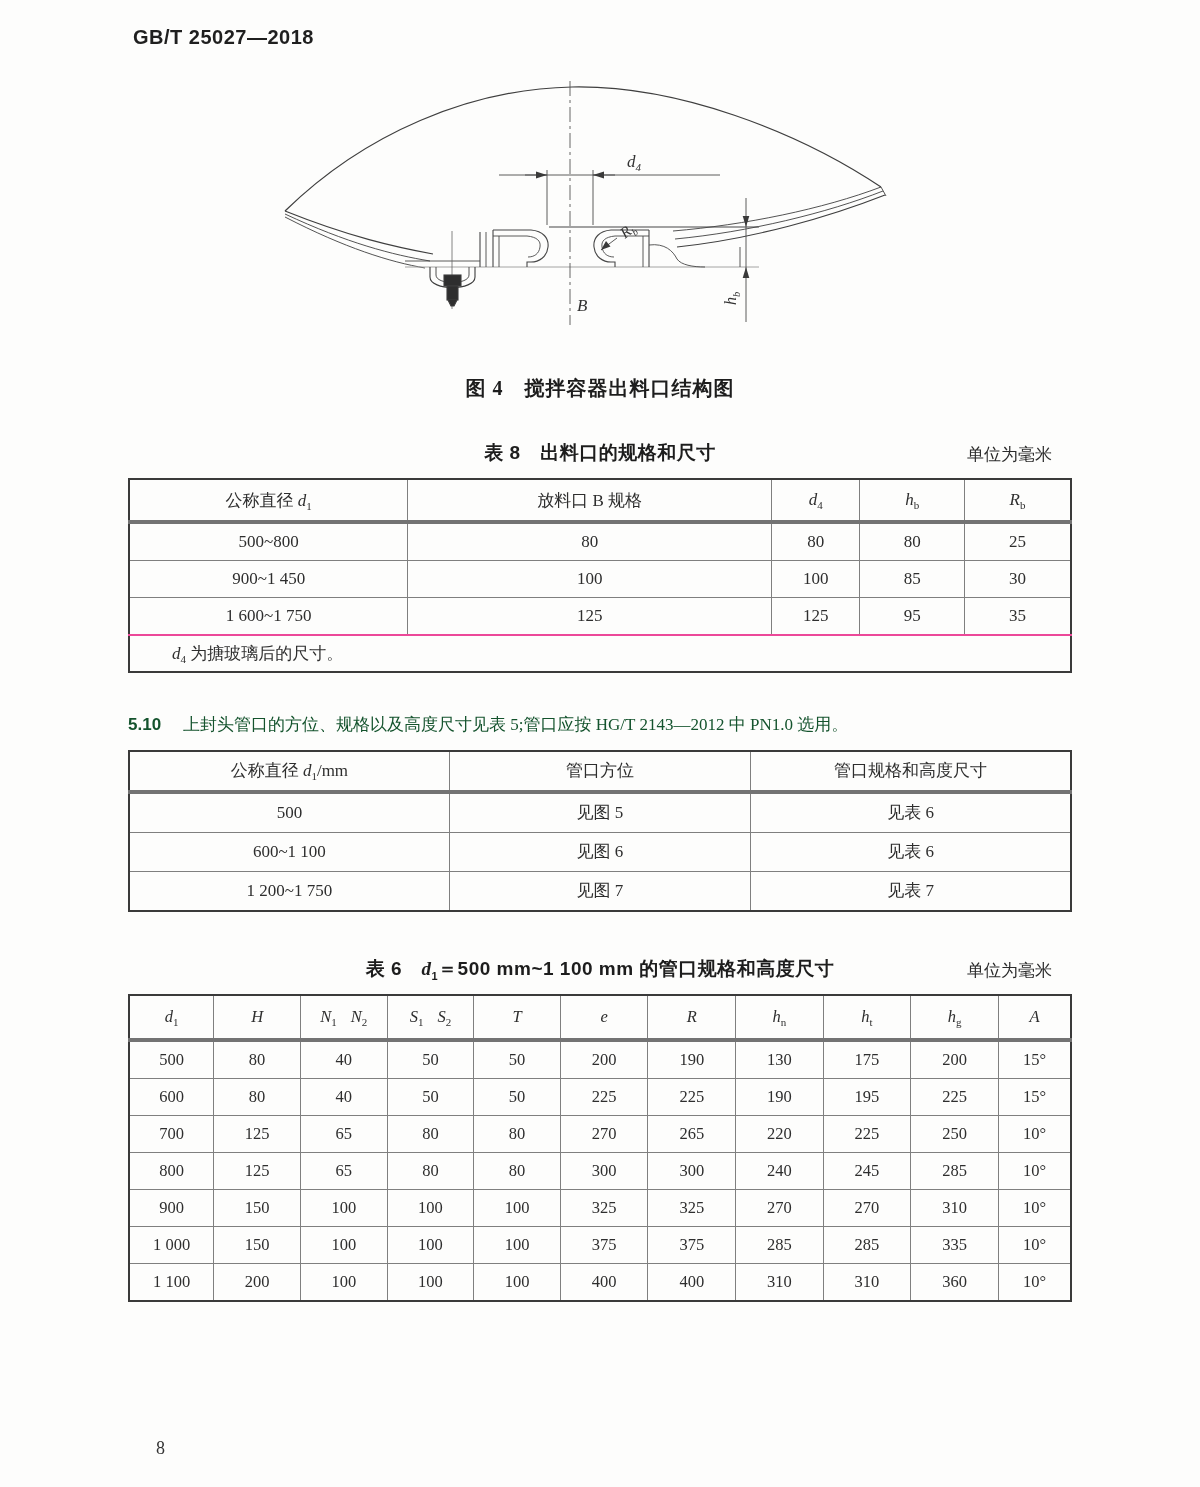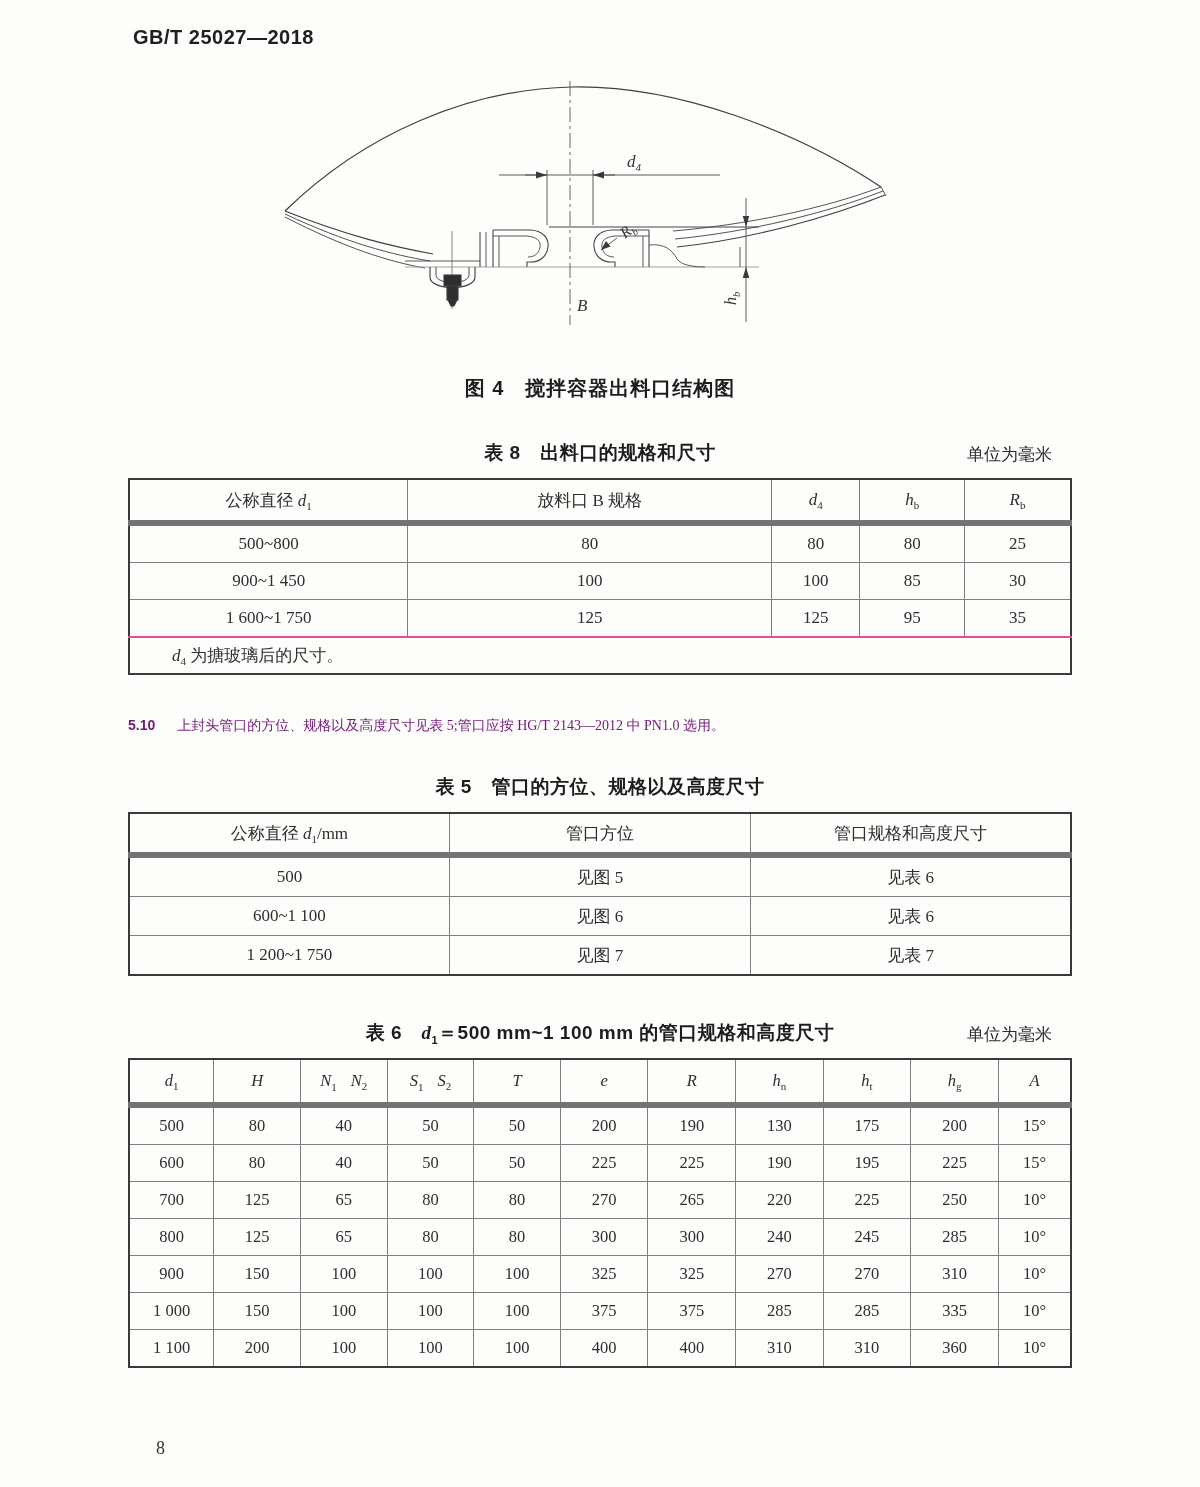--- a/index.html
+++ b/index.html
@@ -11,21 +11,21 @@
   .content{position:relative;margin:0 128px;width:944px;}
   .doc-header{
     padding-top:26px;padding-left:5px;
     font-family:"Liberation Sans","DejaVu Sans",sans-serif;
     font-weight:bold;font-size:20px;letter-spacing:.5px;color:#1f1f1f;
   }
   .figure-wrap{margin-top:26px;text-align:center;}
   .figure-wrap svg{display:inline-block;}
   .fig-caption{
     margin-top:24px;text-align:center;
-    font-family:Liberation Sans, sans-serif;
+    font-family:Liberation Serif, serif;
     font-weight:bold;font-size:20px;color:#1d1d1d;letter-spacing:1px;
   }
   .title-row{position:relative;margin-top:38px;height:26px;}
   .table-title{
     text-align:center;font-family:"Liberation Sans","DejaVu Sans",sans-serif;
     font-weight:bold;font-size:19px;color:#1d1d1d;letter-spacing:.5px;
   }
   .table-title i{font-family:"Liberation Serif",serif;font-weight:bold;}
   .unit-note{
     position:absolute;right:20px;top:3px;font-weight:normal;
@@ -33,28 +33,28 @@
   }
   table{
     border-collapse:collapse;width:100%;table-layout:fixed;
     margin-top:12px;font-size:17px;color:#2e2e2e;
   }
   table,.tb-outer{border:2px solid #3a3a3a;}
   th,td{
     border:1px solid #7f7f7f;text-align:center;vertical-align:middle;
     font-weight:normal;padding:0 2px;overflow:hidden;white-space:nowrap;
   }
-  thead th{border-bottom:6px solid #737373;height:40px;margin-top:8px;}
+  thead th{border-bottom:4px solid #737373;height:40px;margin-top:8px;}
   tbody td{height:36px;}
   i.var{font-style:italic;font-family:"Liberation Serif",serif;}
   sub{font-size:11px;line-height:0;}
   .note-row td{
     border-top:2px solid #ec4899;text-align:left;padding-left:42px;height:35px;
   }
-  .clause{margin:40px 0 0 0;font-size:14px;line-height:1.45;color:#701a75;}
+  .clause{margin:40px 0 0 0;font-size:17px;line-height:1.45;color:#14532d;}
   .clause-num{
     font-family:"Liberation Sans","DejaVu Sans",sans-serif;
     font-weight:bold;padding-right:22px;
   }
   #table5 thead th,#table5 tbody td{height:38px;}
   #table6{font-size:16.5px;}
   #table6 thead th{height:42px;}
   .t6-head-pair sub{margin-right:14px;}
   .t6-head-pair sub:last-child{margin-right:0;}
   .page-number{
@@ -195,23 +195,20 @@
         </tbody>
       <tbody>
         <tr class="note-row">
           <td colspan="5"><i class="var">d</i><sub>4</sub><span> 为搪玻璃后的尺寸。</span></td>
         </tr>
       </tbody>
     </table>
 
     <p class="clause"><b class="clause-num">5.10</b><span>上封头管口的方位、规格以及高度尺寸见表 5;管口应按 HG/T 2143—2012 中 PN1.0 选用。</span></p>
 
-    <div class="title-row">
-      <div class="table-title">表 5　管口的方位、规格以及高度尺寸</div>
-    </div>
     <table id="table5">
       <colgroup>
           <col style="width:34%">
           <col style="width:32%">
           <col style="width:34%">
         </colgroup>
       <thead>
         <tr>
           <th><span>公称直径 </span><i class="var">d</i><sub>1</sub><span>/mm</span></th>
           <th>管口方位</th>

